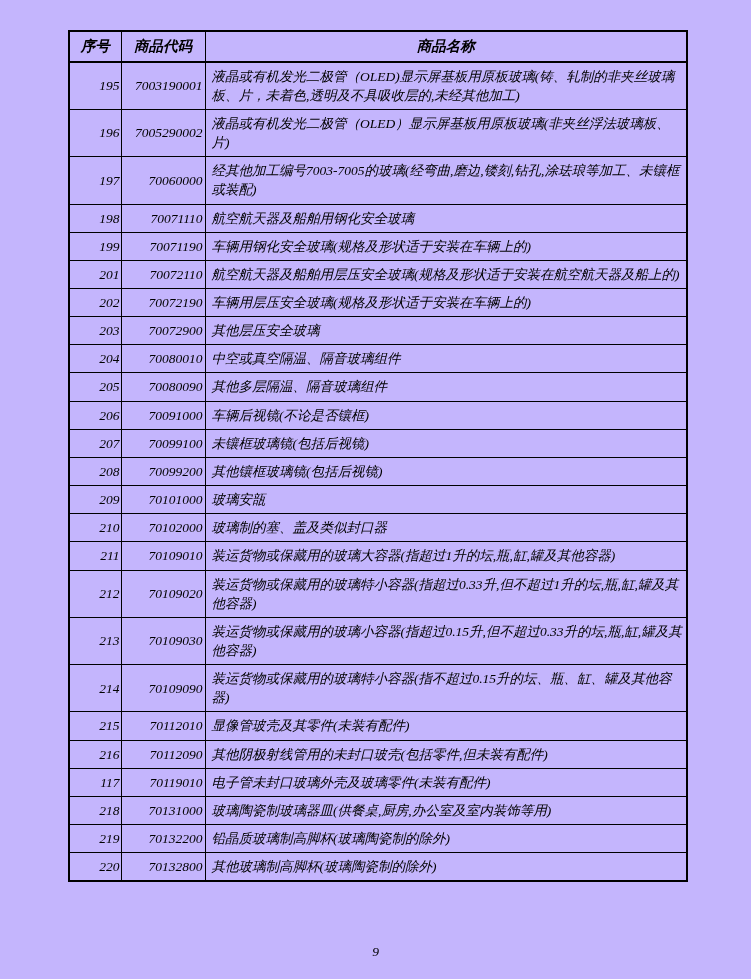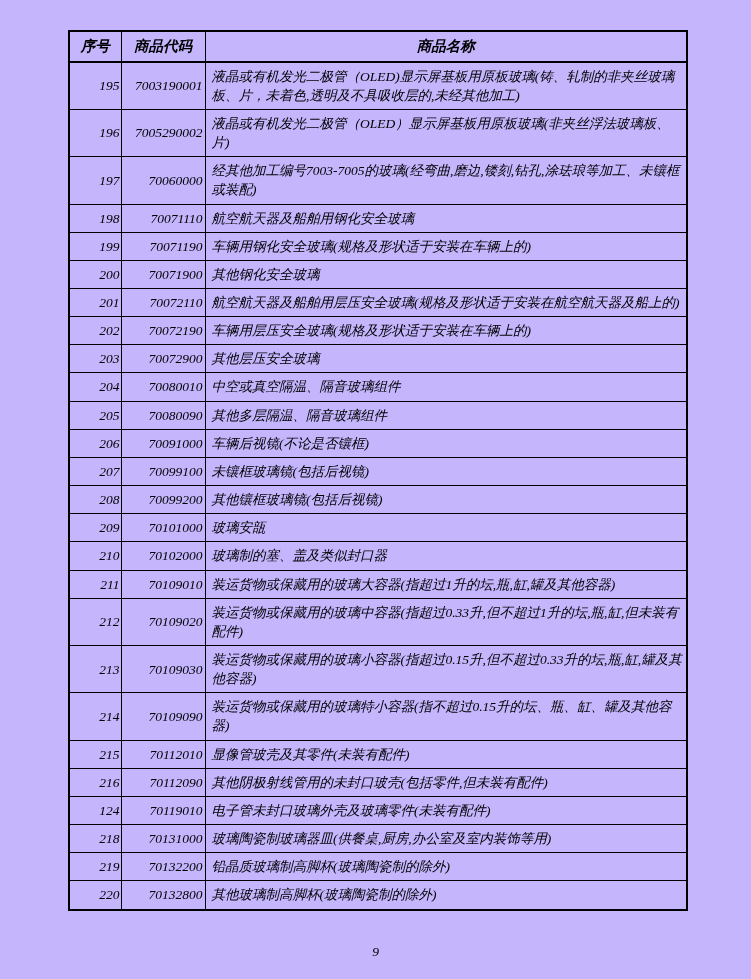--- a/index.html
+++ b/index.html
@@ -111,25 +111,20 @@
     <td class="cell-code">70071110</td>
     <td class="cell-name">航空航天器及船舶用钢化安全玻璃</td>
   </tr>
 
   <tr>
     <td class="cell-index">199</td>
     <td class="cell-code">70071190</td>
     <td class="cell-name">车辆用钢化安全玻璃(规格及形状适于安装在车辆上的)</td>
   </tr>
 
-  <tr>
-    <td class="cell-index">200</td>
-    <td class="cell-code">70071900</td>
-    <td class="cell-name">其他钢化安全玻璃</td>
-  </tr>
 
   <tr>
     <td class="cell-index">201</td>
     <td class="cell-code">70072110</td>
     <td class="cell-name">航空航天器及船舶用层压安全玻璃(规格及形状适于安装在航空航天器及船上的)</td>
   </tr>
 
   <tr>
     <td class="cell-index">202</td>
     <td class="cell-code">70072190</td>
@@ -186,21 +181,21 @@
 
   <tr>
     <td class="cell-index">211</td>
     <td class="cell-code">70109010</td>
     <td class="cell-name">装运货物或保藏用的玻璃大容器(指超过1升的坛,瓶,缸,罐及其他容器)</td>
   </tr>
 
   <tr>
     <td class="cell-index">212</td>
     <td class="cell-code">70109020</td>
-    <td class="cell-name">装运货物或保藏用的玻璃中容器(指超过0.33升,但不超过1升的坛,瓶,缸,但未装有配件)</td>
+    <td class="cell-name">装运货物或保藏用的玻璃特小容器(指超过0.33升,但不超过1升的坛,瓶,缸,罐及其他容器)</td>
   </tr>
 
   <tr>
     <td class="cell-index">213</td>
     <td class="cell-code">70109030</td>
     <td class="cell-name">装运货物或保藏用的玻璃小容器(指超过0.15升,但不超过0.33升的坛,瓶,缸,罐及其他容器)</td>
   </tr>
 
   <tr>
     <td class="cell-index">214</td>
@@ -214,21 +209,21 @@
     <td class="cell-name">显像管玻壳及其零件(未装有配件)</td>
   </tr>
 
   <tr>
     <td class="cell-index">216</td>
     <td class="cell-code">70112090</td>
     <td class="cell-name">其他阴极射线管用的未封口玻壳(包括零件,但未装有配件)</td>
   </tr>
 
   <tr>
-    <td class="cell-index">124</td>
+    <td class="cell-index">117</td>
     <td class="cell-code">70119010</td>
     <td class="cell-name">电子管未封口玻璃外壳及玻璃零件(未装有配件)</td>
   </tr>
 
   <tr>
     <td class="cell-index">218</td>
     <td class="cell-code">70131000</td>
     <td class="cell-name">玻璃陶瓷制玻璃器皿(供餐桌,厨房,办公室及室内装饰等用)</td>
   </tr>
 

